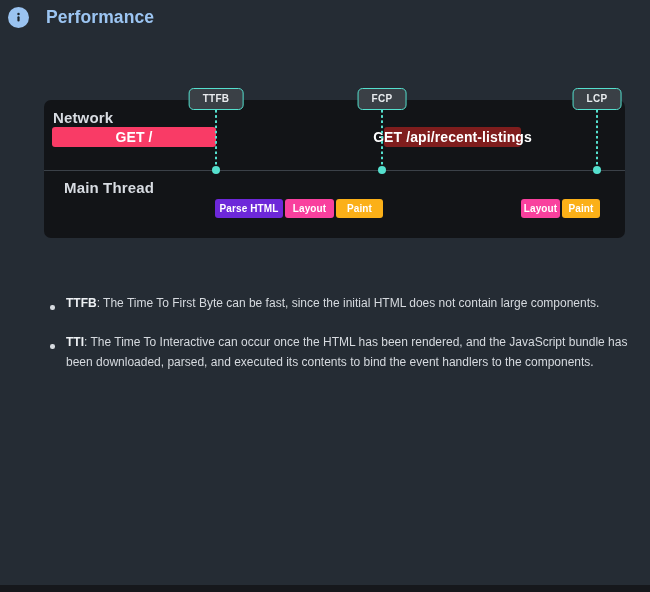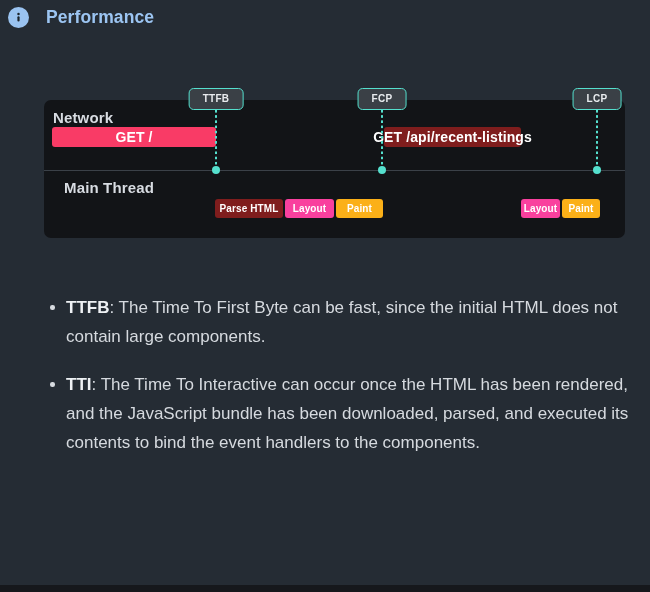--- a/index.html
+++ b/index.html
@@ -152,22 +152,22 @@
     left: 47px;
     top: 293px;
     width: 590px;
     list-style: none;
   }
   #description-list li {
     position: relative;
     padding-left: 19px;
     margin-bottom: 19px;
     color: #d6dadf;
-    font-size: 17px;
-    line-height: 29px;
+    font-size: 12px;
+    line-height: 20px;
   }
   #description-list li:last-child { margin-bottom: 0; }
   #description-list li::before {
     content: "";
     position: absolute;
     left: 3px;
     top: 12px;
     width: 4.5px; height: 4.5px;
     border-radius: 50%;
     background: #d6dadf;
@@ -207,21 +207,21 @@
 
   <div id="network-bars">
       <div class="net-bar" style="left: 8px; width: 164px; top: 27px; background: rgb(249, 59, 102);">
         <span>GET /</span>
       </div>
       <div class="net-bar" style="left: 340px; width: 137px; top: 27px; background: #7f1d1d;">
         <span>GET /api/recent-listings</span>
       </div>
     </div>
   <div id="task-bars">
-      <div class="task-bar" style="left: 171px; width: 68px; background: #7f1d1d;">
+      <div class="task-bar" style="left: 171px; width: 68px; background: #6d28d9;">
         <span>Parse HTML</span>
       </div>
       <div class="task-bar" style="left: 241px; width: 49px; background: rgb(249, 64, 158);">
         <span>Layout</span>
       </div>
       <div class="task-bar" style="left: 292px; width: 47px; background: rgb(251, 176, 24);">
         <span>Paint</span>
       </div>
       <div class="task-bar" style="left: 477px; width: 39px; background: rgb(249, 64, 158);">
         <span>Layout</span>

